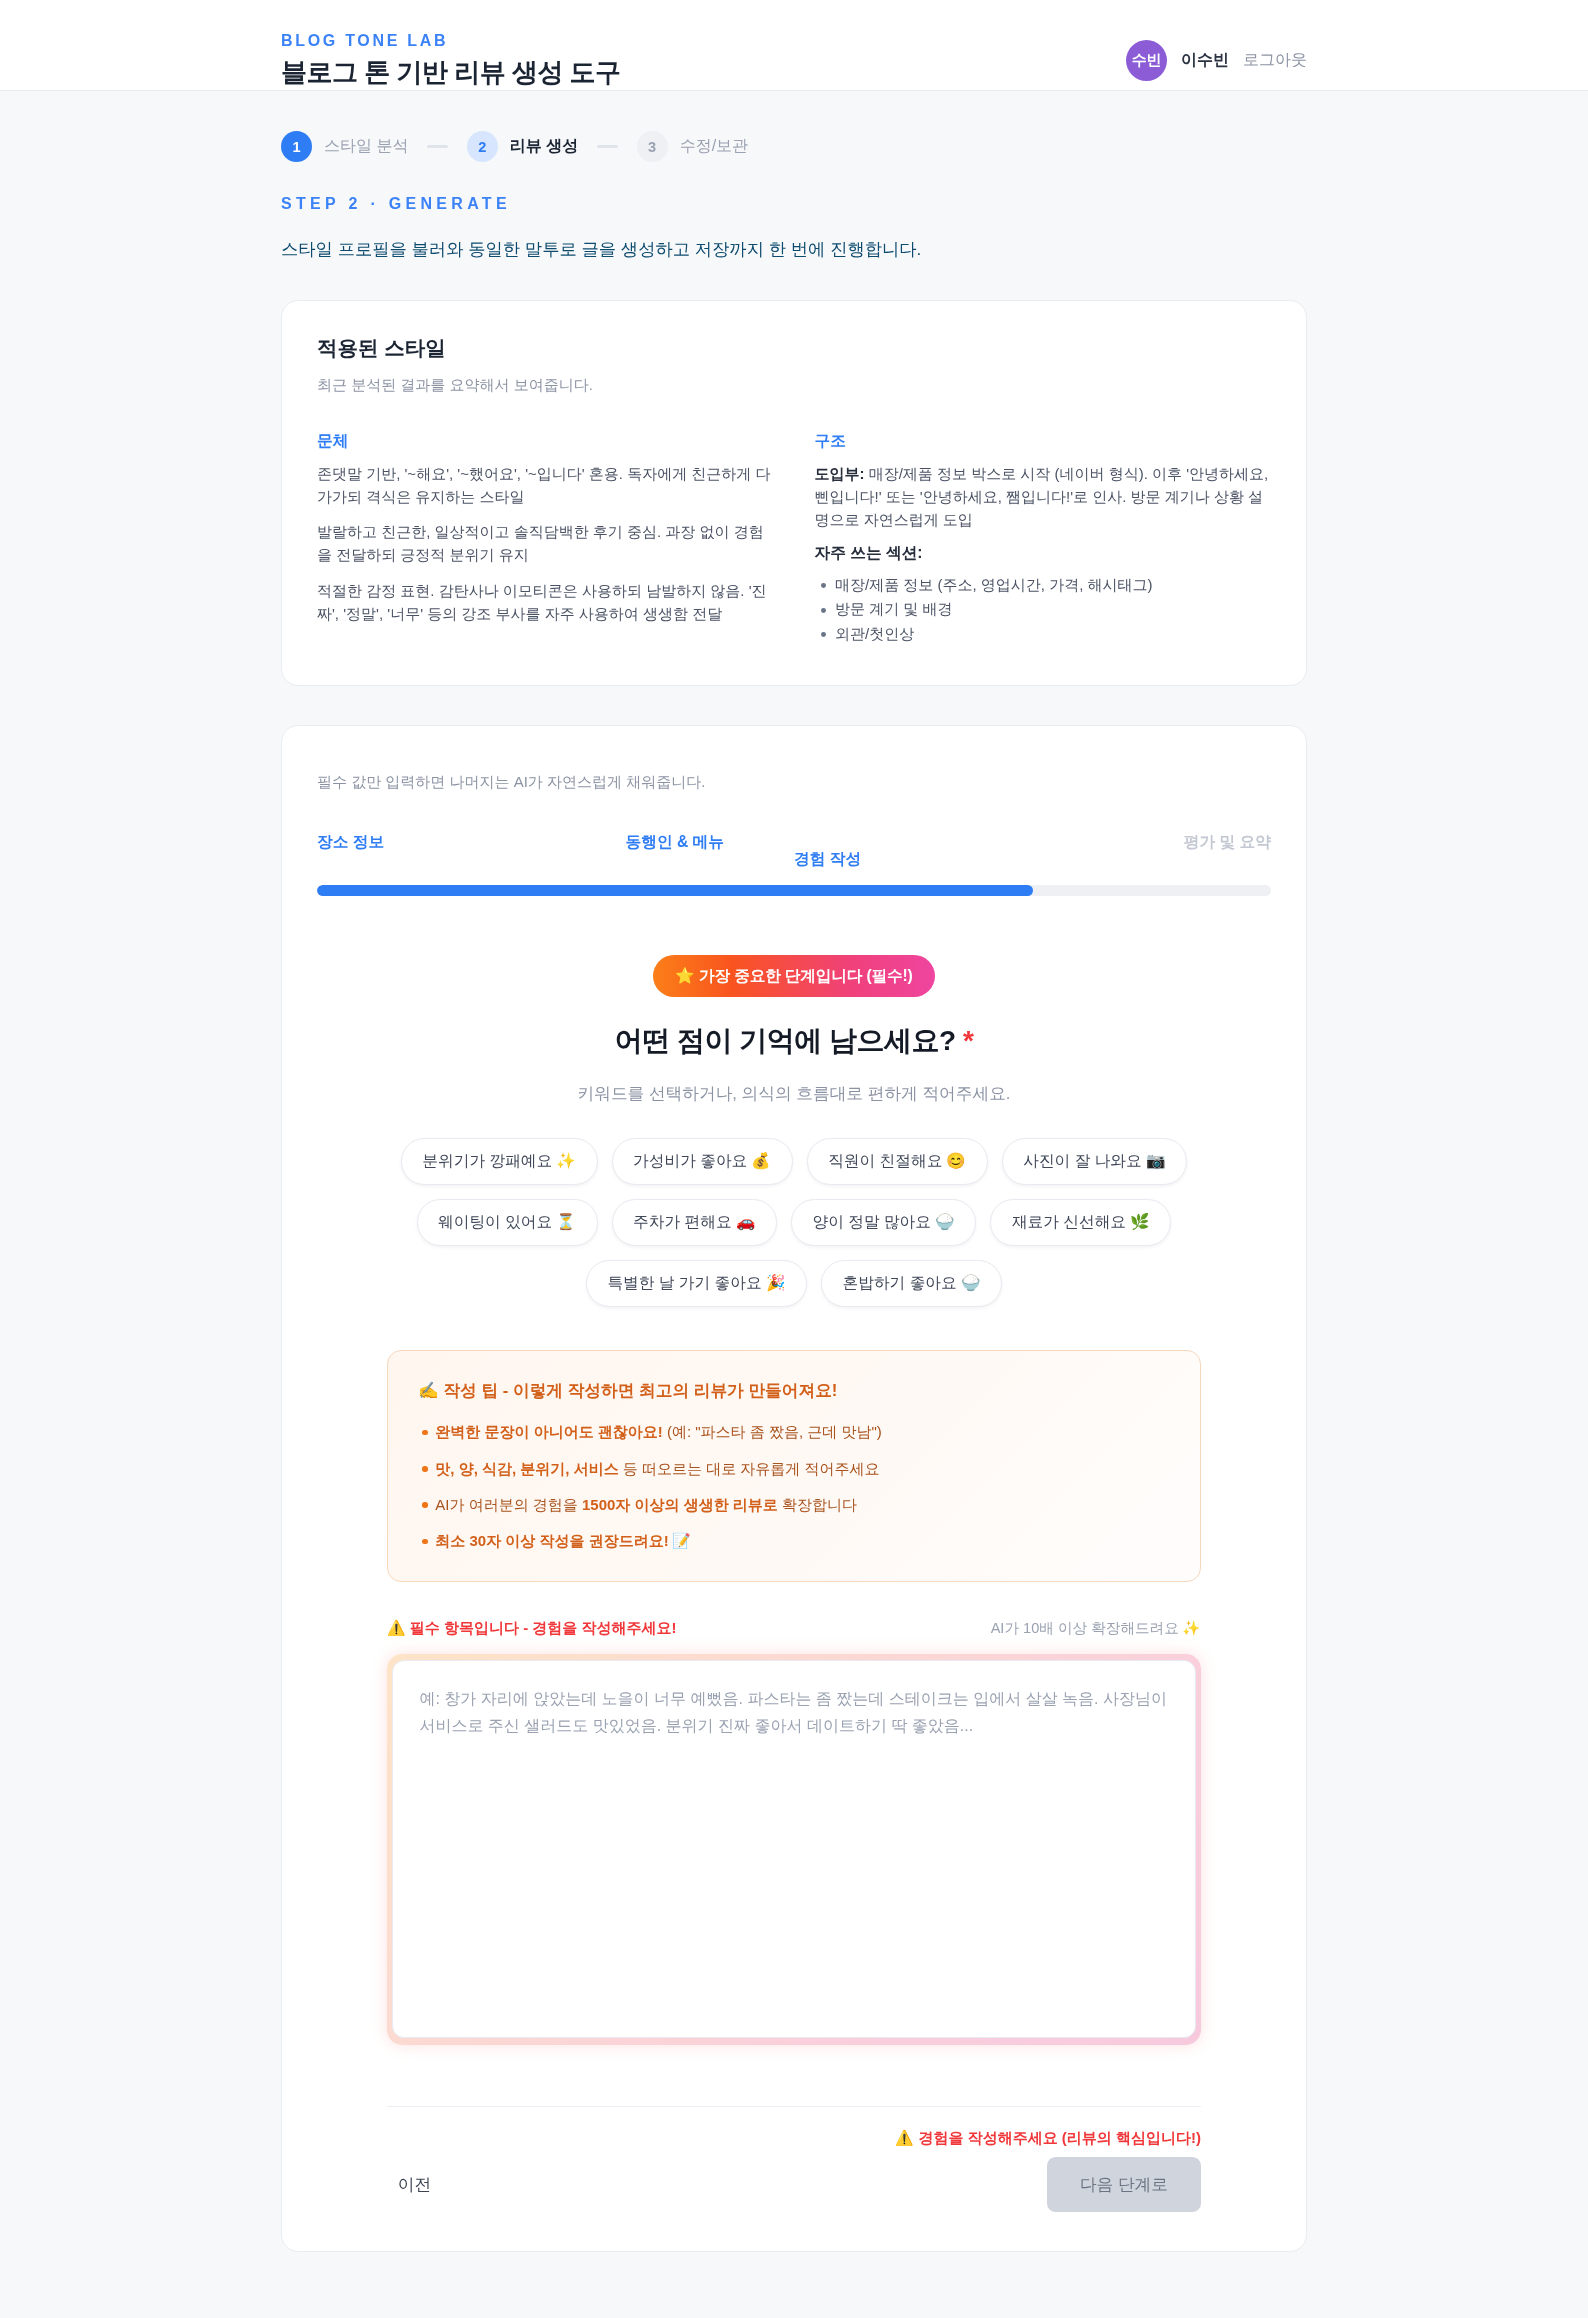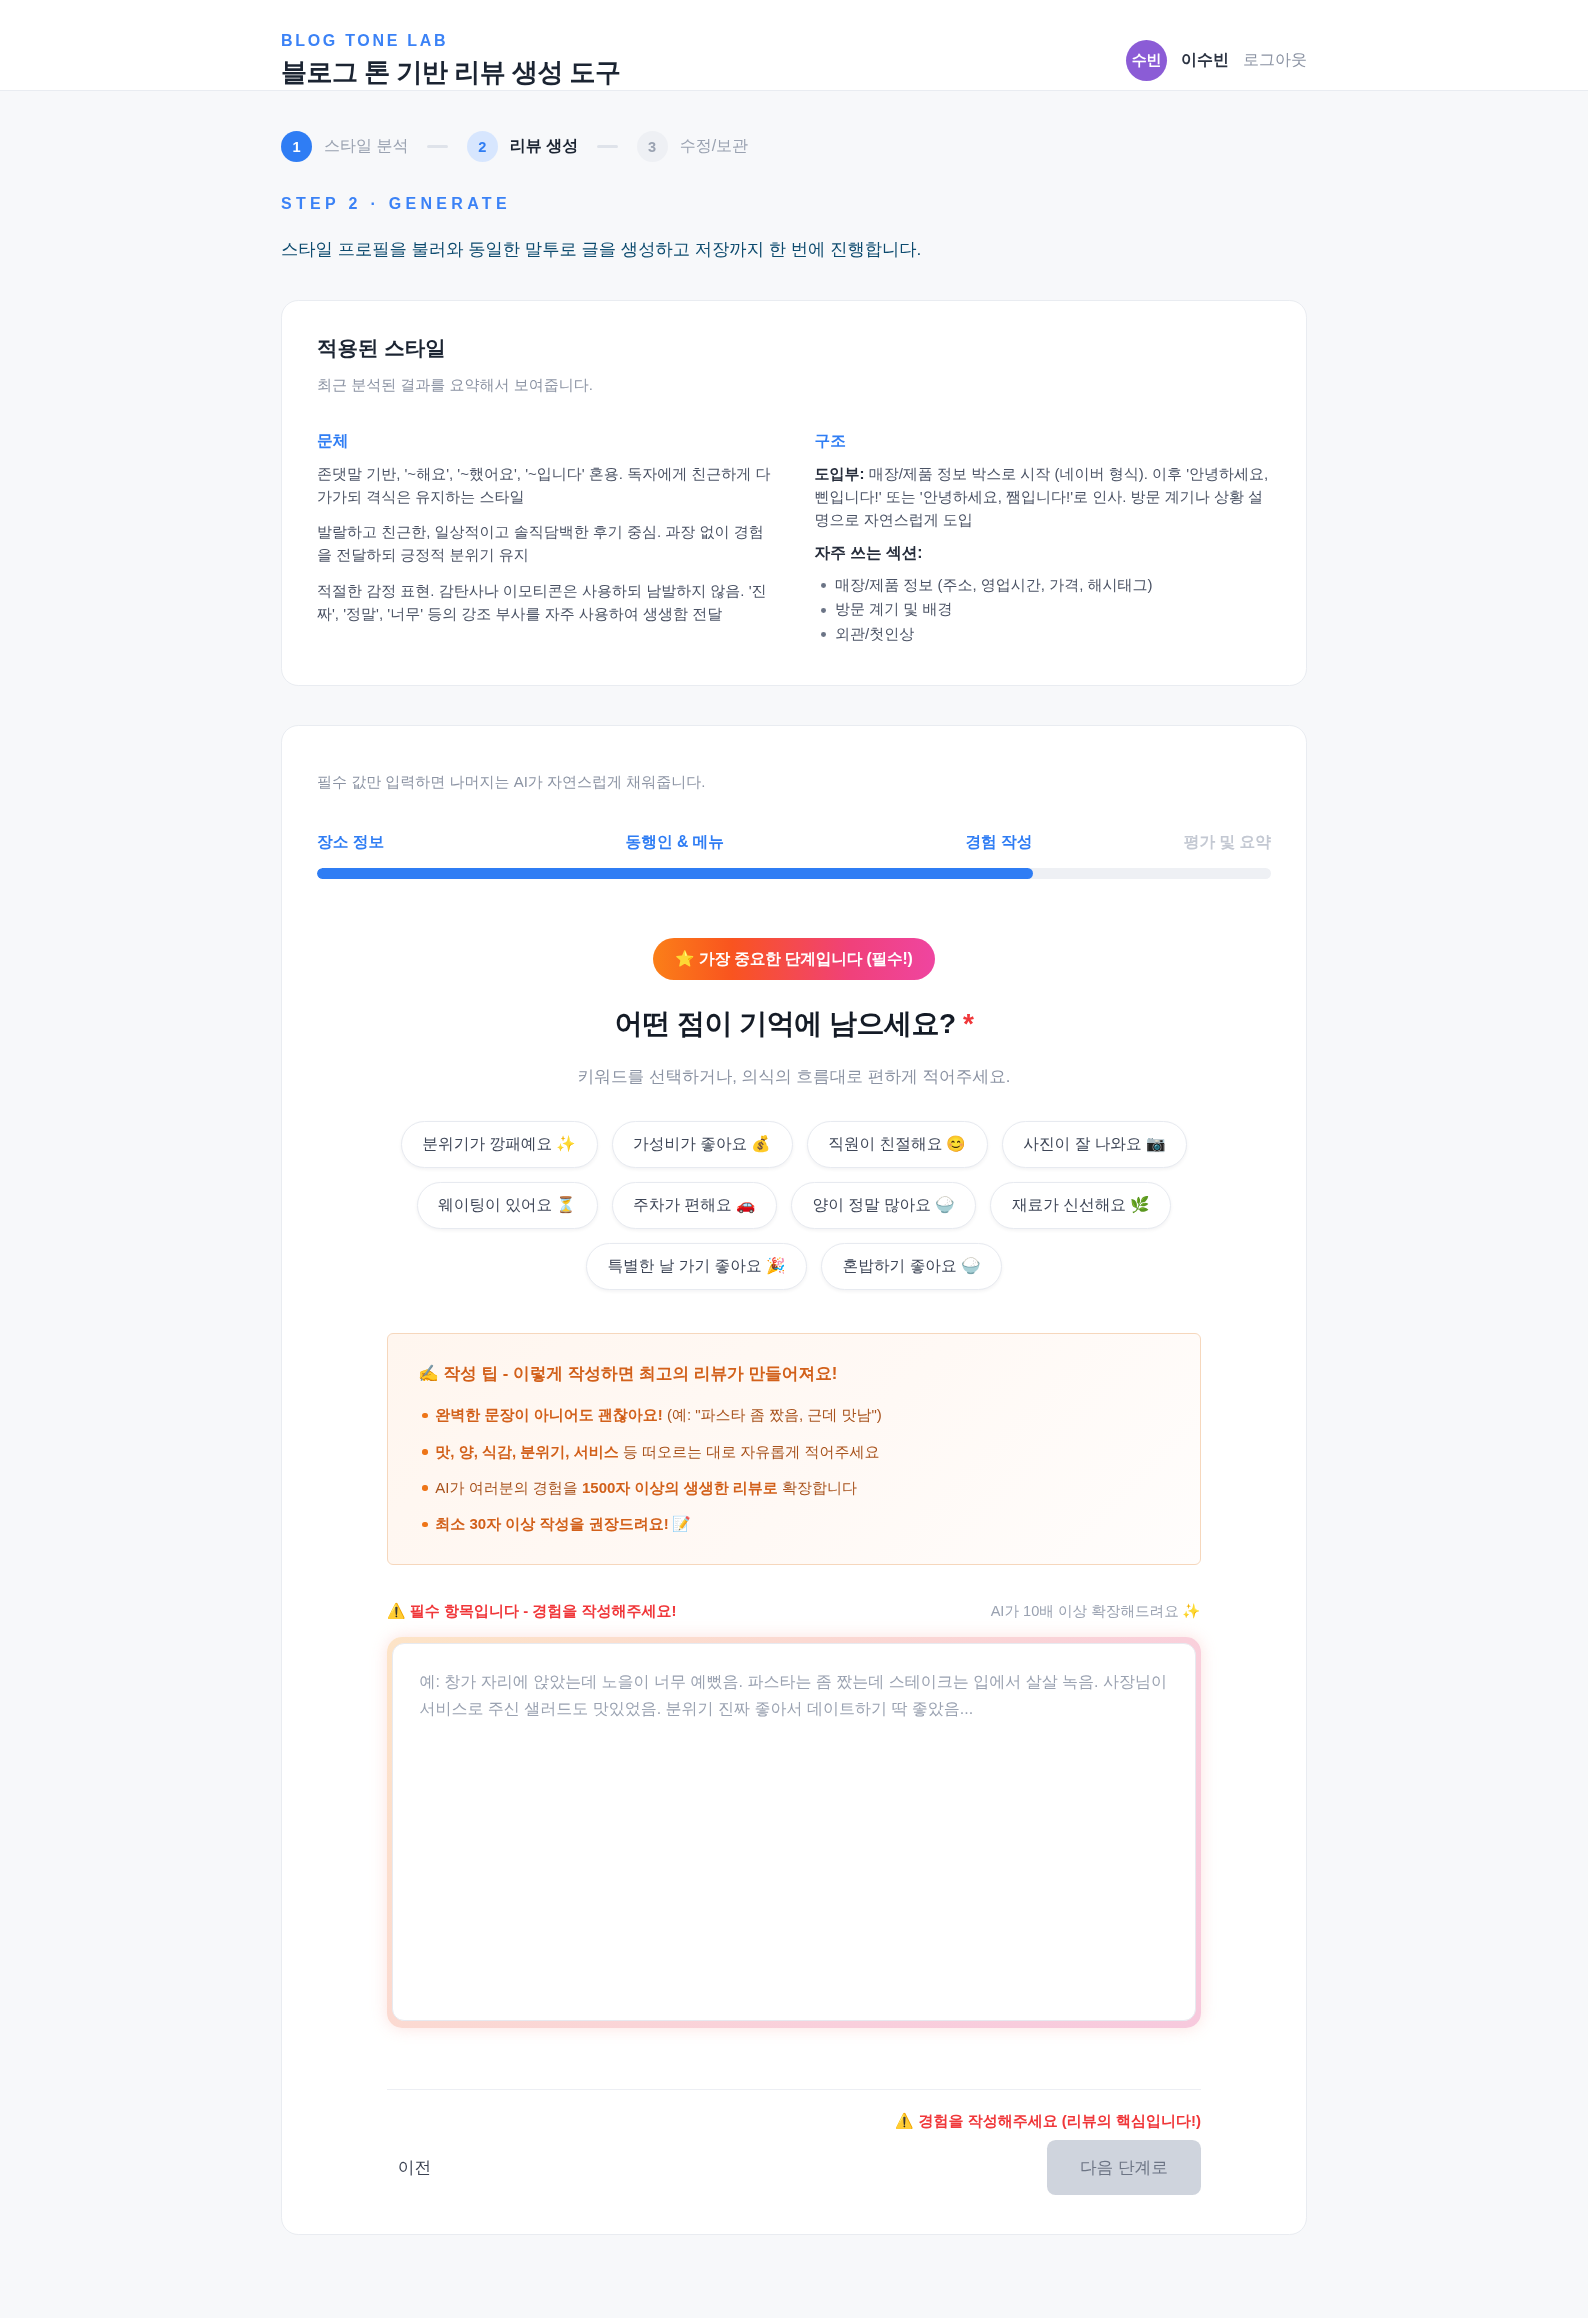--- a/index.html
+++ b/index.html
@@ -169,21 +169,21 @@
   .tab {
     flex: 1;
     font-size: 15.7px;
     font-weight: 700;
     cursor: pointer;
   }
   .tab.active { color: #2f7df4; }
   .tab.inactive { color: #c3c8d2; }
   .tab:nth-child(1) { text-align: left; }
   .tab:nth-child(2) { text-align: center; }
-  .tab:nth-child(3) { text-align: right; }
+  .tab:nth-child(3) { text-align: left; margin-top: 17px; }
   .tab:nth-child(4) { text-align: right; }
 
   .progress-track {
     height: 10.8px;
     background: #eef0f4;
     border-radius: 6.5px;
     margin-top: 15px;
     overflow: hidden;
   }
   .progress-fill {
@@ -237,21 +237,21 @@
     box-shadow: 0 1.6px 3.8px rgba(20,27,38,0.055);
     cursor: pointer;
     white-space: nowrap;
   }
 
   
   .tipbox {
     margin: 43px 70px 0 70px;
     background: linear-gradient(135deg, #fff6ef 0%, #fff9f5 55%, #fffdfc 100%);
     border: 1.1px solid #f6d7bc;
-    border-radius: 6px;
+    border-radius: 14px;
     padding: 28px 30px 29px 30px;
   }
   .tip-head {
     font-size: 16.7px;
     font-weight: 700;
     color: #d2601a;
     margin-bottom: 18.4px;
   }
   .tip-list { list-style: none; }
   .tip-list li {

